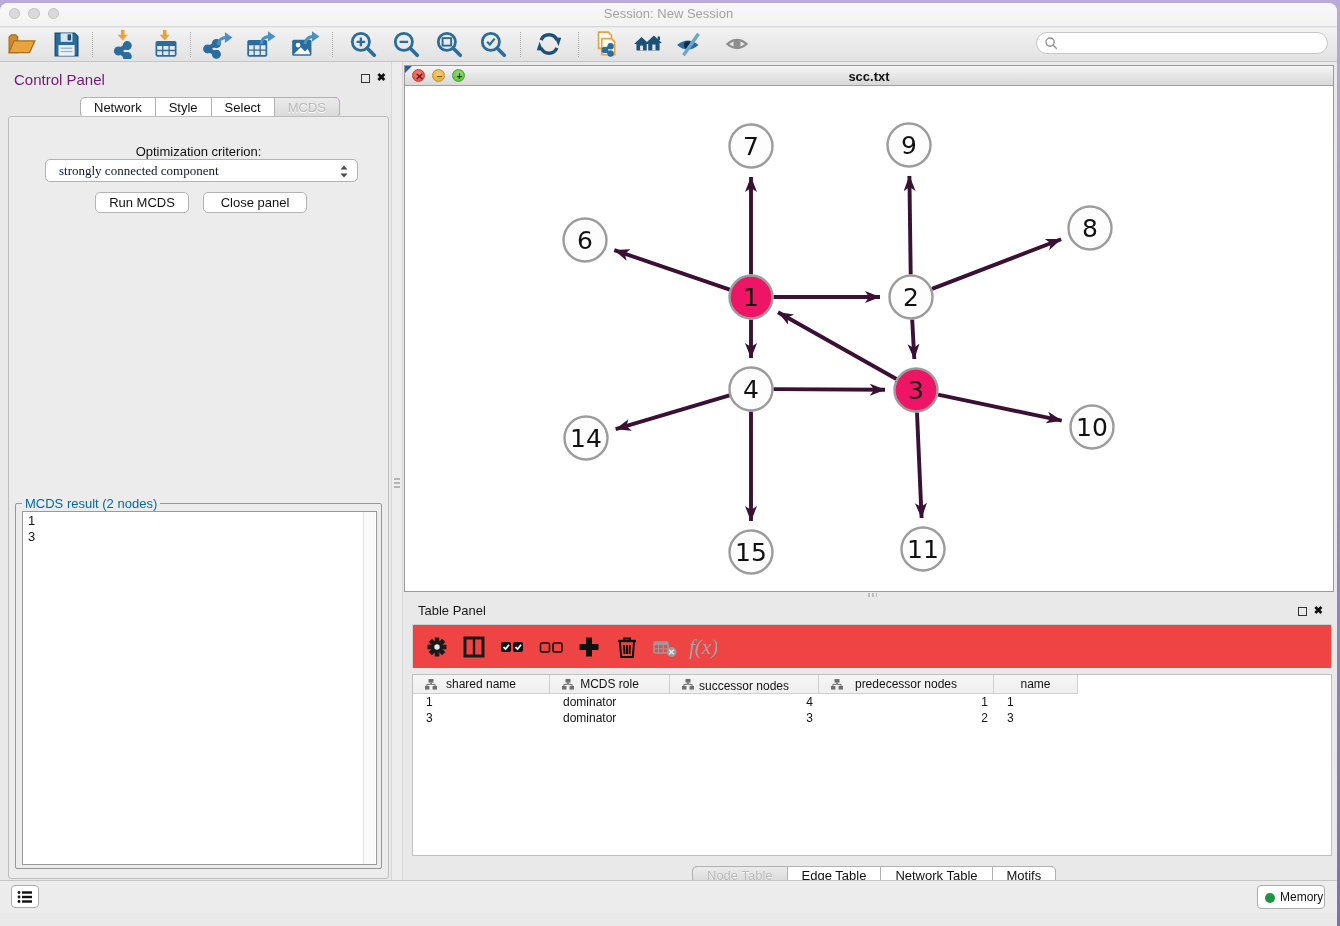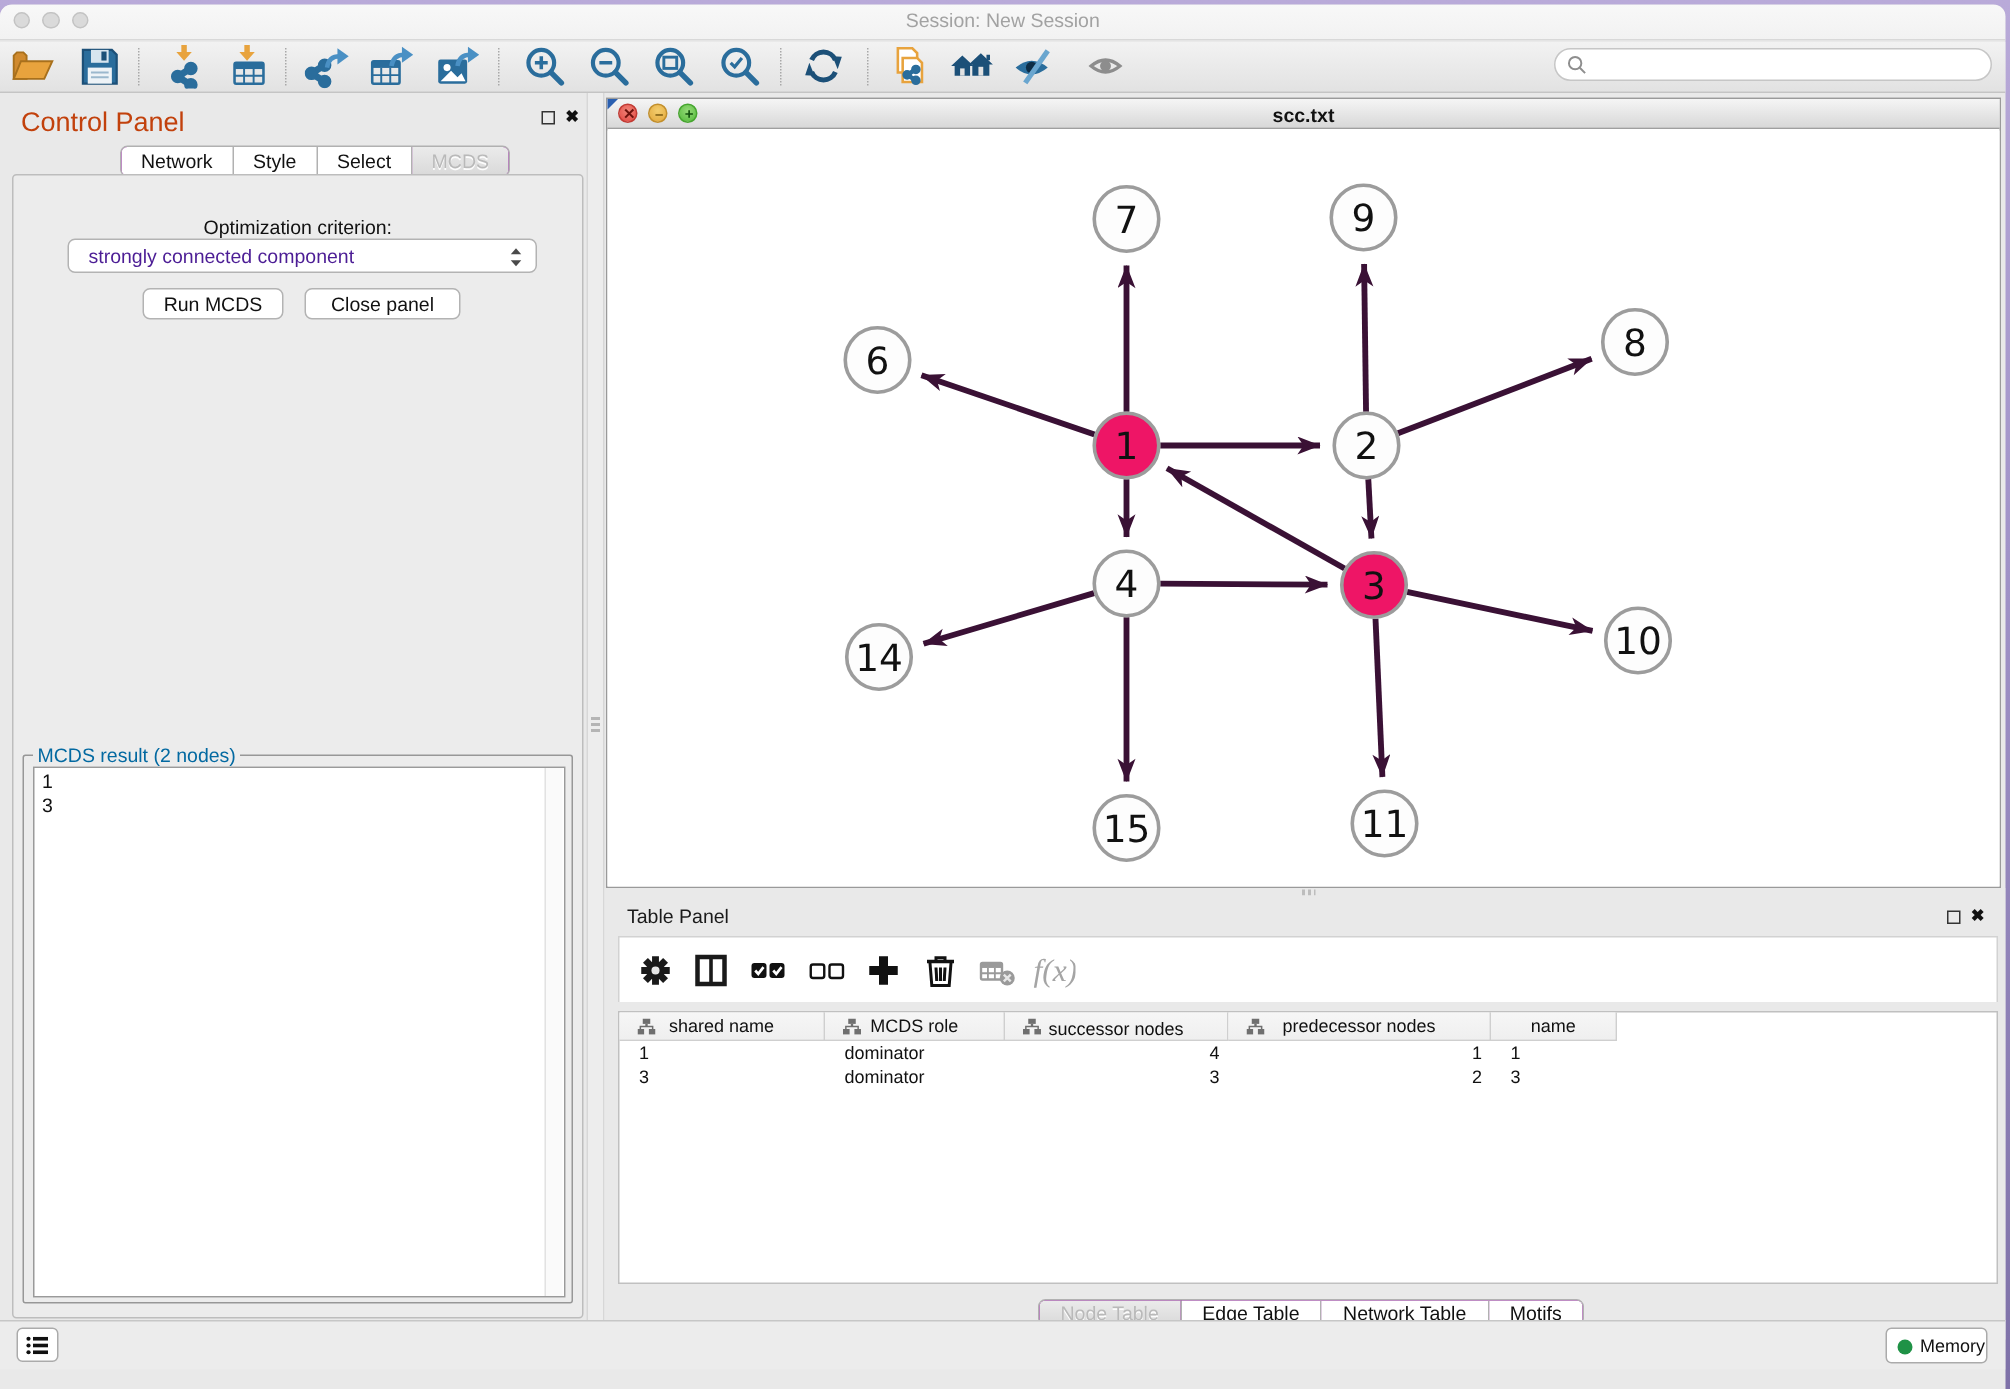--- a/index.html
+++ b/index.html
@@ -45,21 +45,21 @@
   .searchbox input {
     position:absolute; left:26px; top:1px; width:255px; height:18px;
     border:none; outline:none; font-size:12px; background:transparent;
     font-family:"Liberation Sans",sans-serif;
   }
   
   .content { position:absolute; left:0; top:59px; width:100%; bottom:33px; }
   
   .control-panel { position:absolute; left:0; top:0; width:391px; height:100%; background:#e9e9e9; }
   .panel-header { position:relative; height:26px; }
-  .panel-title { position:absolute; left:14px; top:9px; font-size:18px; color:#c2410c; }
+  .panel-title { position:absolute; left:14px; top:9px; font-size:15px; color:#701a75; }
   .float-btn { position:absolute; width:9px; height:9px; border:1.4px solid #333; background:transparent; top:12px; }
   .close-btn { position:absolute; top:9px; font-size:11px; font-weight:bold; color:#111; }
   .cp-float { right:21px; } .cp-close { right:5px; }
   
   .seg-tabs { position:absolute; display:flex; height:21px; border:1px solid #b1b1b1; border-radius:5px; overflow:hidden; background:#a21caf; }
   .seg {
     display:flex; align-items:center; justify-content:center;
     font-size:13px; color:#111; background:#fff; border-right:1px solid #b1b1b1;
     height:100%;
   }
@@ -72,21 +72,21 @@
   .cp-tabs .seg { padding:0 13px; }
   .tab-box {
     position:absolute; left:8px; top:54px; width:381px; bottom:14px;
     border:1px solid #bdbdbd; border-radius:3px; background:#ececec;
   }
   .opt-label { position:absolute; top:27px; width:100%; text-align:center; font-size:13px; color:#111; }
   .dropdown {
     position:absolute; left:36px; top:42px; width:313px; height:23px;
     background:#fff; border:1px solid #b3b3b3; border-radius:5px;
   }
-  .dropdown .dd-text { position:absolute; left:13px; top:3px; font-size:13px; color:#4c1d95; }
+  .dropdown .dd-text { position:absolute; left:13px; top:3px; font-size:13px; color:#0f172a;font-family:Liberation Serif, serif; }
   .dd-arrows { position:absolute; right:7px; top:2px; }
   .aqua-btn {
     position:absolute; height:21px; background:#fff; border:1px solid #b3b3b3; border-radius:5px;
     font-size:13px; color:#111; text-align:center; line-height:19px;
   }
   .fieldset {
     position:absolute; left:6px; top:386px; width:367px; height:366px;
     border:1px solid #979797; border-radius:2px;
   }
   .fieldset-legend {
@@ -124,21 +124,21 @@
   .net-canvas { position:absolute; left:0; top:21px; right:0; bottom:0; background:#fff; }
   .net-canvas svg { display:block; }
   
   .h-splitter { position:absolute; left:0; top:530px; width:100%; height:5px; background:#e9e9e9; }
   .h-grip { position:absolute; left:465px; top:0.5px; width:9px; height:4px; background:repeating-linear-gradient(90deg,#bdbdbd 0 2px, transparent 2px 4px); }
   
   .table-panel { position:absolute; left:0; top:535px; width:100%; bottom:0; background:#e9e9e9; }
   .tp-header { position:relative; height:25px; }
   .tp-title { position:absolute; left:15px; top:6px; font-size:13px; color:#1a1a1a; }
   .tp-float { right:30px; top:10px; } .tp-close { right:14px; top:7px; }
-  .tp-toolbar { position:absolute; left:9px; top:27px; right:5px; height:44px; background:#ffffff; border:1px solid #d2d2d2; border-bottom:none; }
+  .tp-toolbar { position:absolute; left:9px; top:27px; right:5px; height:44px; background:#ef4444; border:1px solid #d2d2d2; border-bottom:none; }
   .tp-tool { position:absolute; top:8px; width:28px; height:28px; }
   .tp-tool svg { width:28px; height:28px; display:block; }
   .tp-table { position:absolute; left:9px; top:77px; right:5px; height:182px; background:#fff; border:1px solid #c0c0c0; }
   .tbl-header { position:absolute; left:0; top:0; height:19px; display:flex; }
   .th-cell {
     position:relative; height:19px; background:linear-gradient(#f6f6f6,#efefef);
     border-right:1px solid #cfcfcf; border-bottom:1px solid #cfcfcf;
     font-size:12px; color:#111; display:flex; align-items:center; justify-content:center;
   }
   .th-cell .th-icon { position:absolute; left:12px; top:4px; }

